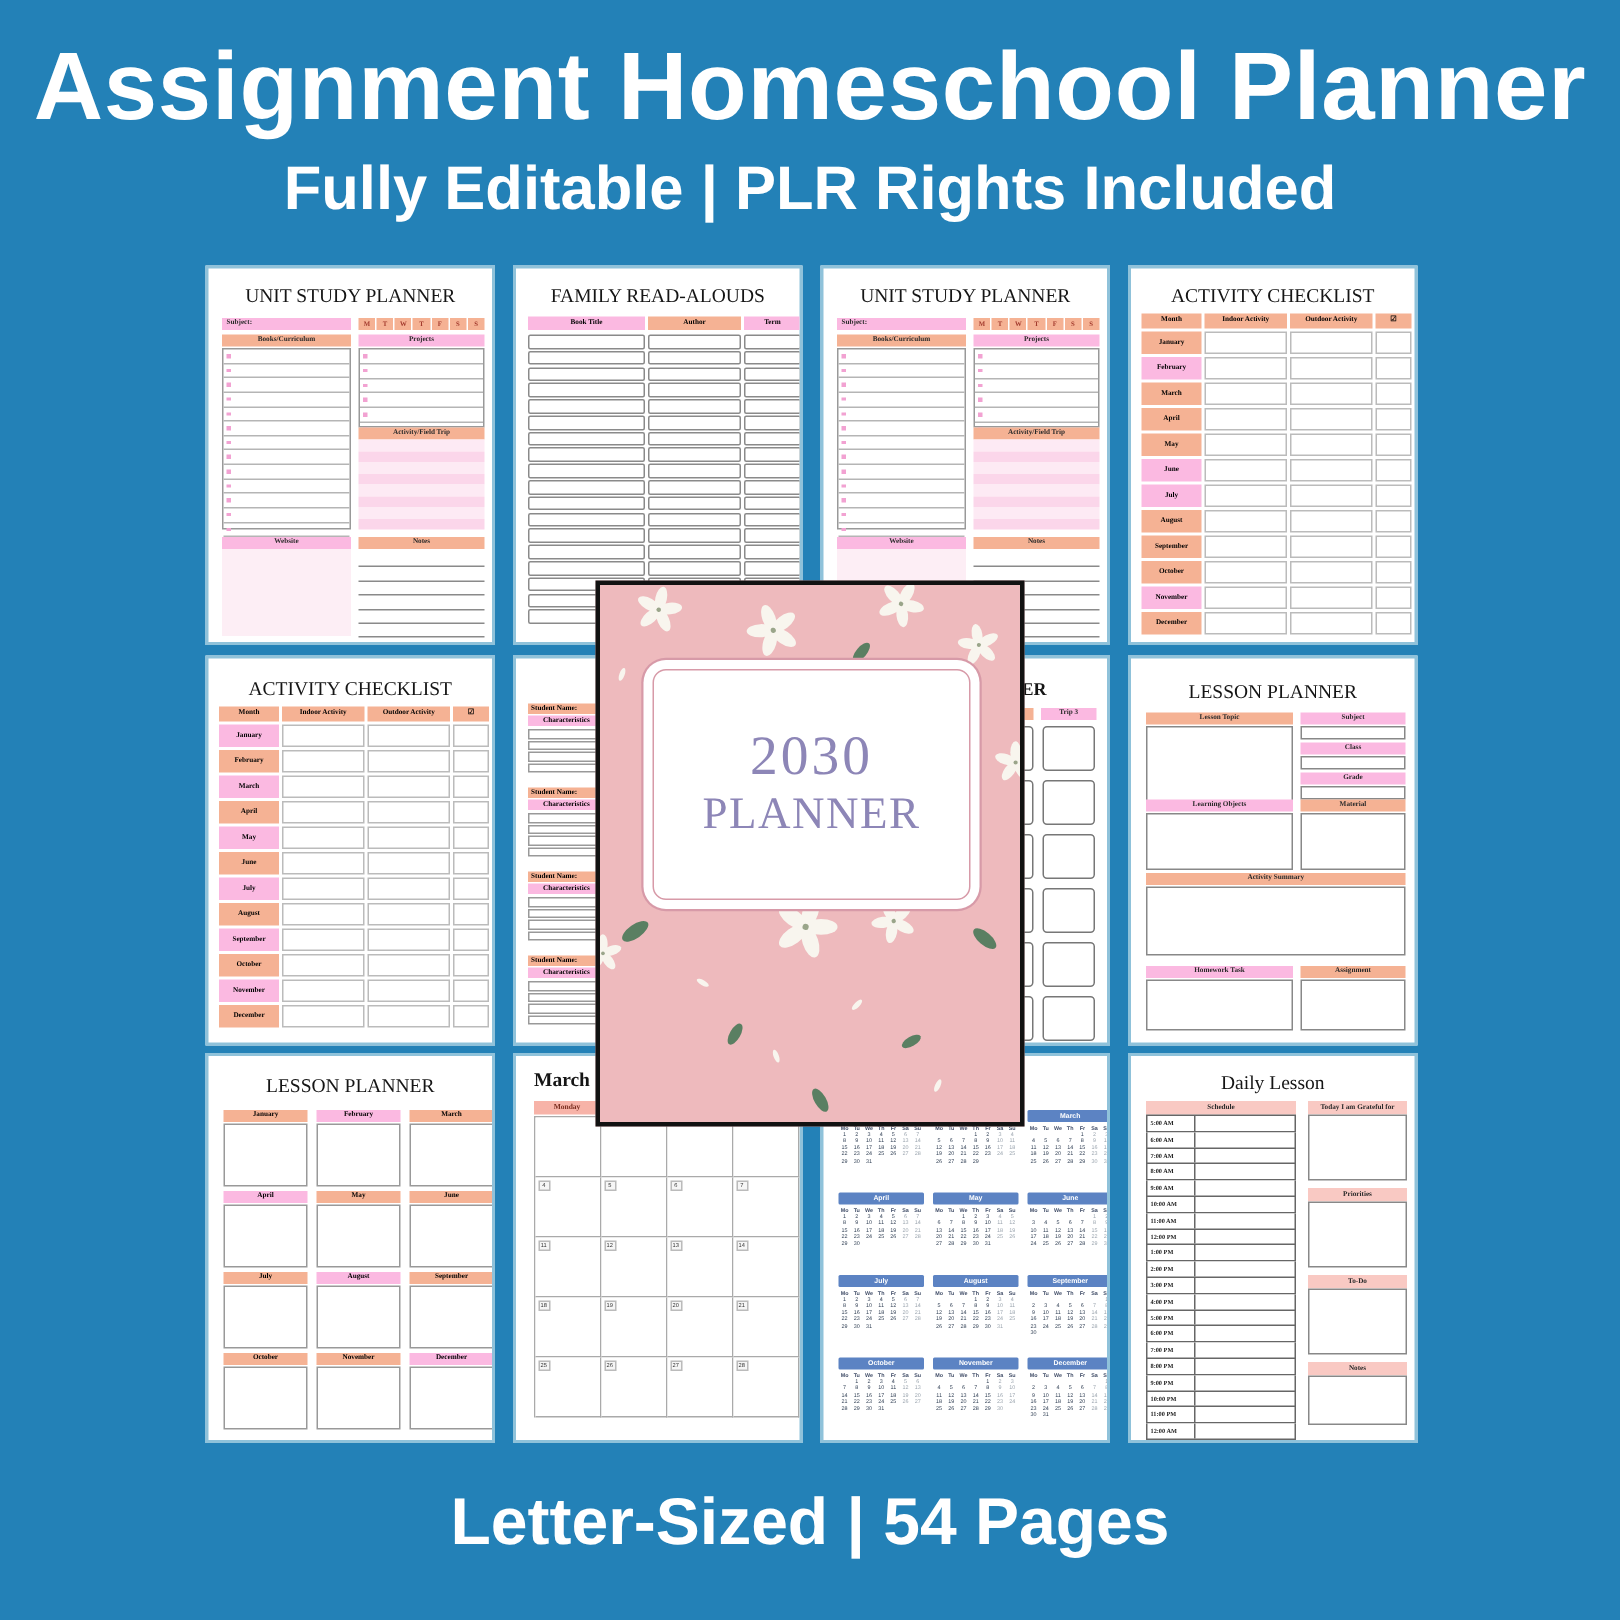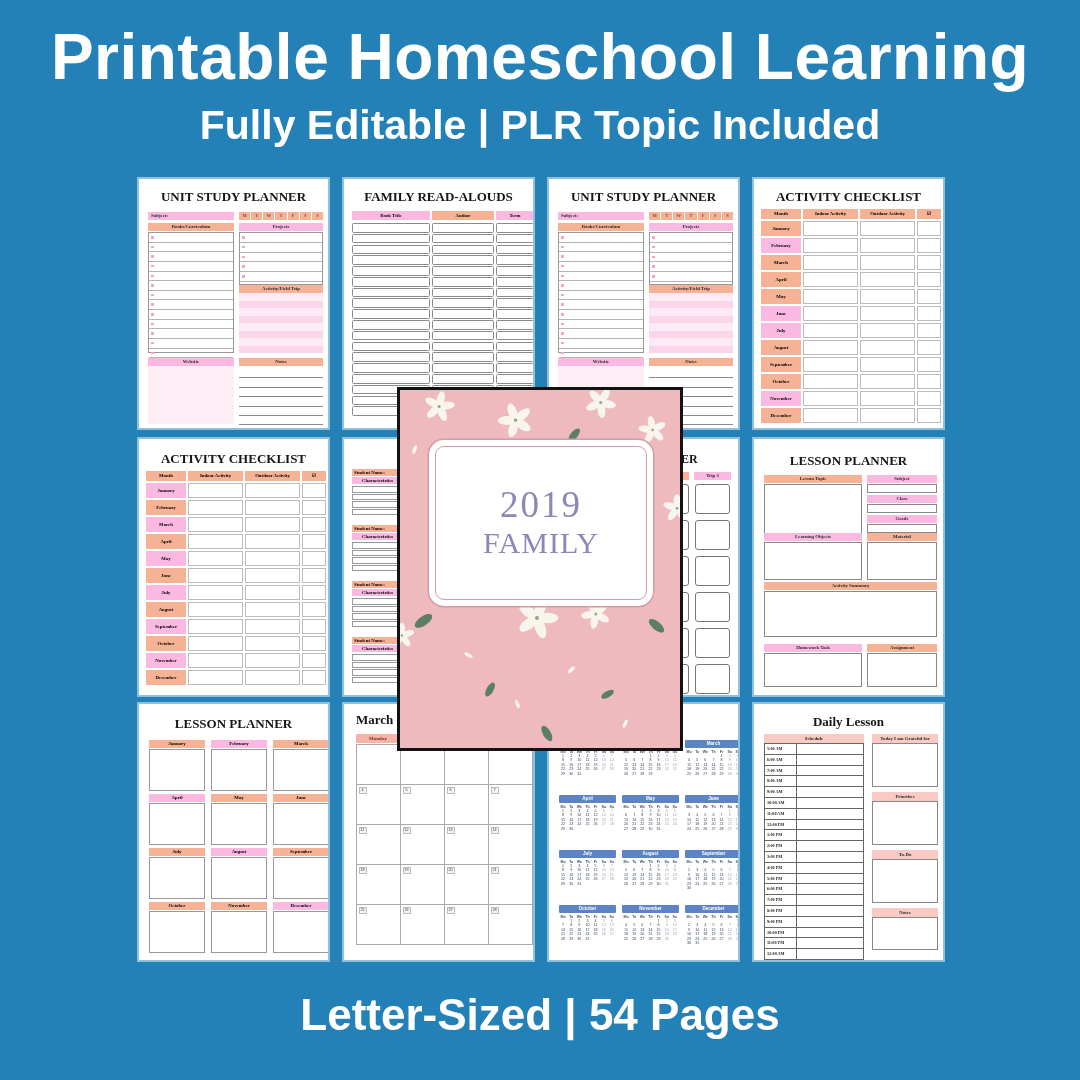--- a/index.html
+++ b/index.html
@@ -7,21 +7,21 @@
        font-family:"Liberation Sans",sans-serif;}
   .main-title{position:absolute;top:20px;left:0;width:100%;text-align:center;color:#fff;
        font-size:64px;font-weight:bold;letter-spacing:0.5px;}
   .subtitle{position:absolute;top:102px;left:0;width:100%;text-align:center;color:#fff;
        font-size:41px;font-weight:bold;}
   .footer-text{position:absolute;top:990px;left:0;width:100%;text-align:center;color:#fff;
        font-size:44px;font-weight:bold;}
 
   .page{position:absolute;background:#fff;border:2px solid #8fc2da;box-sizing:border-box;overflow:hidden;}
   .pg-title{position:absolute;left:0;width:100%;text-align:center;font-family:"Liberation Serif",serif;
-       font-weight:bold;color:#151515;}
+       font-weight:normal;color:#151515;}
   .t13{font-size:13px;}
   .bar{position:absolute;height:8px;font-size:4.8px;font-weight:bold;font-family:"Liberation Serif",serif;
        text-align:center;line-height:8.5px;color:#2a2a2a;box-sizing:border-box;}
   .pinkbg{background:#fbb9e1;} .salmonbg{background:#f5b294;}
   .listbox{position:absolute;border:0.6px solid #999;box-sizing:border-box;background:#fff;}
   .us-row{height:8.64px;border-bottom:0.5px solid #b5b5b5;position:relative;}
   .us-prow{height:8.8px;border-bottom:0.5px solid #b5b5b5;position:relative;}
   .bullet{position:absolute;left:2px;top:3px;width:2.6px;height:2.6px;background:#f2a2d2;}
   .us-act{height:7.5px;} .us-act.a{background:#fdeaf4;} .us-act.b{background:#fbd6ea;}
   .us-webblock{position:absolute;background:#fdeef5;}
@@ -87,22 +87,22 @@
   .floral{position:absolute;left:0;top:0;width:100%;height:100%;}
   .cover-frame{position:absolute;left:35px;top:56px;width:210px;height:152px;background:#fff;
        border:1.5px solid #d79aa8;border-radius:9px;box-shadow:0 0 0 6px #fff,0 0 0 7.5px #d79aa8;
        display:flex;flex-direction:column;align-items:center;justify-content:center;}
   .cover-year{font-family:"Liberation Serif",serif;font-size:37px;color:#8d86b7;letter-spacing:2px;line-height:40px;}
   .cover-line{font-family:"Liberation Serif",serif;font-size:30px;color:#8d86b7;letter-spacing:1px;line-height:36px;}
 </style>
 </head>
 <body>
 
-<div class="main-title">Printable Homeschool Learning</div>
-<div class="subtitle">Fully Editable  |  PLR Topic Included</div>
+<div class="main-title">Assignment Homeschool Planner</div>
+<div class="subtitle">Fully Editable  |  PLR Rights Included</div>
 <div class="footer-text">Letter-Sized  |  54 Pages</div>
 
 <div class="page" id="page-us1" style="left:137px;top:177px;width:193px;height:253px">
   <div class="pg-title t13" style="top:10px">UNIT STUDY PLANNER</div>
   <div class="bar pinkbg" style="left:9px;top:33px;width:86px;text-align:left;padding-left:3px">Subject:</div>
   <div id="us-days" style="position:absolute;left:100px;top:33px;width:84px;display:flex;gap:1px">
       <span style="flex: 1 1 0%; background: rgb(245, 178, 148); color: rgb(163, 59, 46); font-size: 4.5px; font-weight: bold; text-align: center; line-height: 8px; font-family: &quot;Liberation Serif&quot;, serif;">M</span>
       <span style="flex: 1 1 0%; background: rgb(245, 178, 148); color: rgb(163, 59, 46); font-size: 4.5px; font-weight: bold; text-align: center; line-height: 8px; font-family: &quot;Liberation Serif&quot;, serif;">T</span>
       <span style="flex: 1 1 0%; background: rgb(245, 178, 148); color: rgb(163, 59, 46); font-size: 4.5px; font-weight: bold; text-align: center; line-height: 8px; font-family: &quot;Liberation Serif&quot;, serif;">W</span>
       <span style="flex: 1 1 0%; background: rgb(245, 178, 148); color: rgb(163, 59, 46); font-size: 4.5px; font-weight: bold; text-align: center; line-height: 8px; font-family: &quot;Liberation Serif&quot;, serif;">T</span>
@@ -1558,16 +1558,16 @@
     <use href="#pt" transform="translate(15,60) rotate(20)"></use>
     <use href="#pt" transform="translate(90,55) rotate(-40)"></use>
     <use href="#pt" transform="translate(240,85) rotate(70)"></use>
     <use href="#pt" transform="translate(55,195) rotate(-15)"></use>
     <use href="#pt" transform="translate(175,285) rotate(45)"></use>
     <use href="#pt" transform="translate(70,270) rotate(-60)"></use>
     <use href="#pt" transform="translate(230,340) rotate(25)"></use>
     <use href="#pt" transform="translate(120,320) rotate(-20)"></use>
   </svg>
   <div class="cover-frame">
-    <div class="cover-year">2019</div>
-    <div class="cover-line">FAMILY</div>
+    <div class="cover-year">2030</div>
+    <div class="cover-line">PLANNER</div>
   </div>
 </div>
 
 </body></html>

